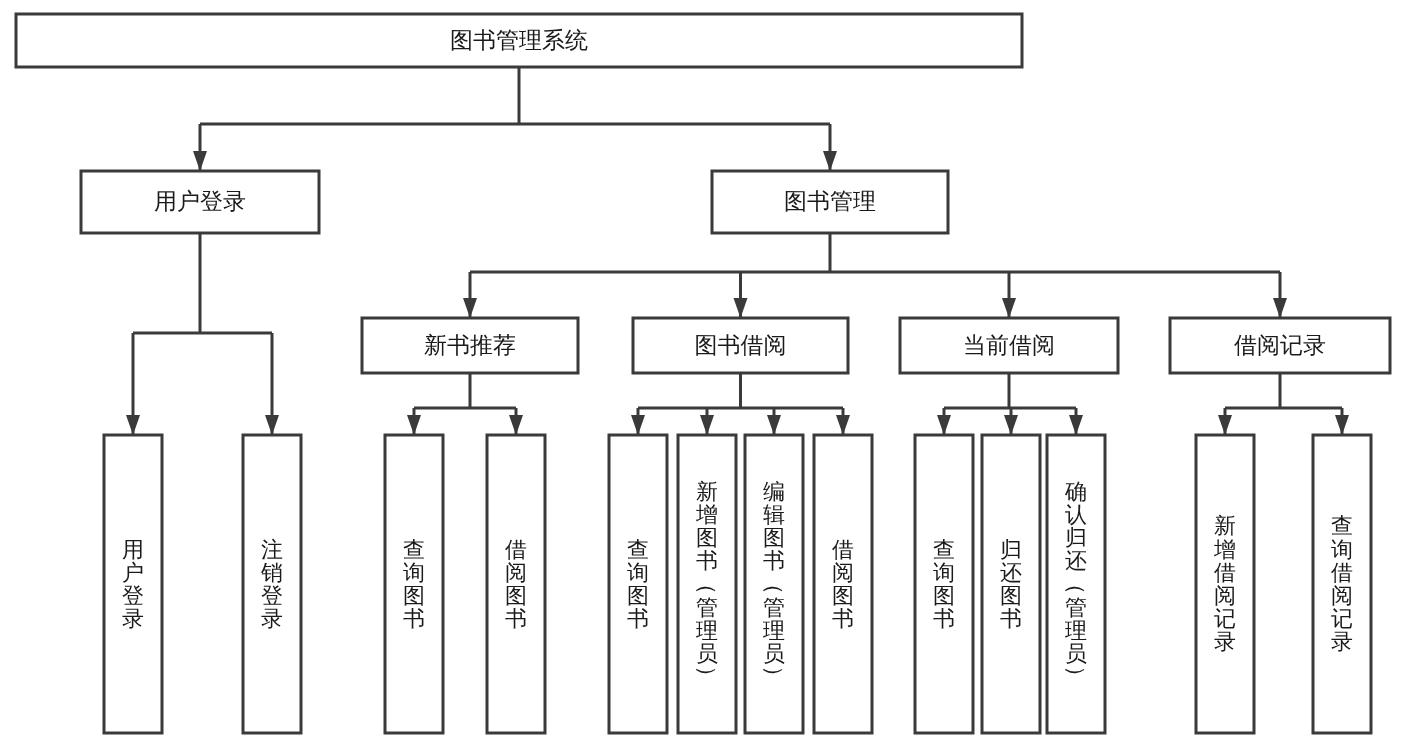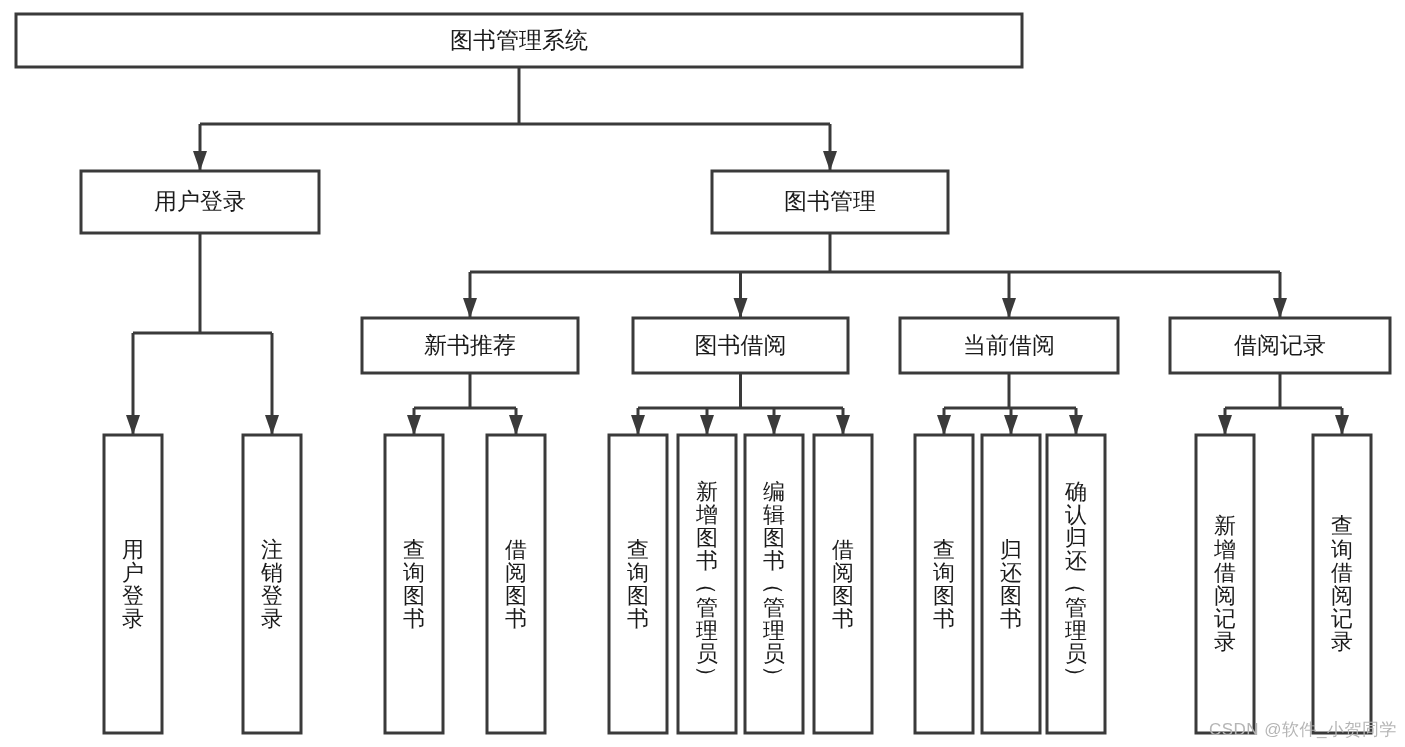--- a/index.html
+++ b/index.html
@@ -297,14 +297,13 @@
       </div>
       <div class="vlabel-wrap" style="left: 1313px; top: 514.37px; width: 58px;">
         <span class="vchar">查</span>
         <span class="vchar">询</span>
         <span class="vchar">借</span>
         <span class="vchar">阅</span>
         <span class="vchar">记</span>
         <span class="vchar">录</span>
       </div>
     </div>
-  <div class="watermark">CSDN @软件_小贺同学</div>
 </div>
 
 </body></html>

